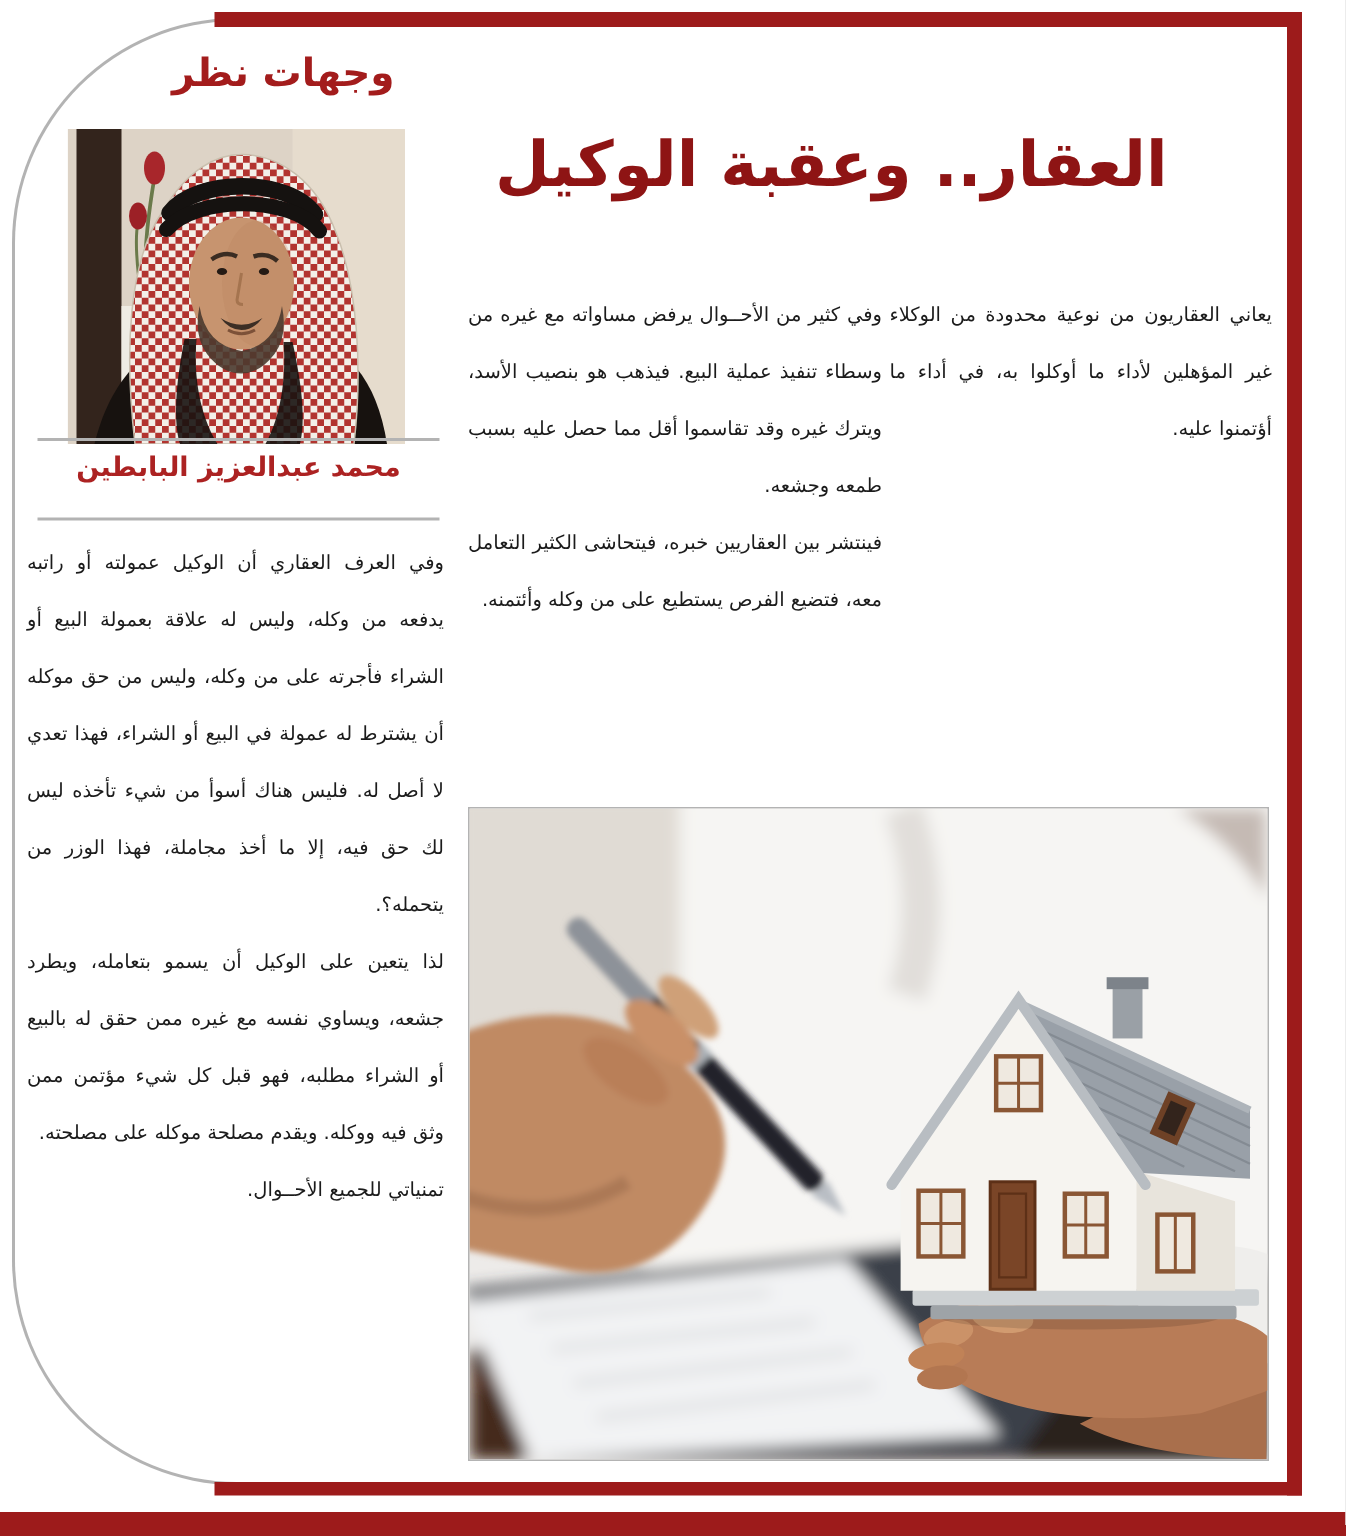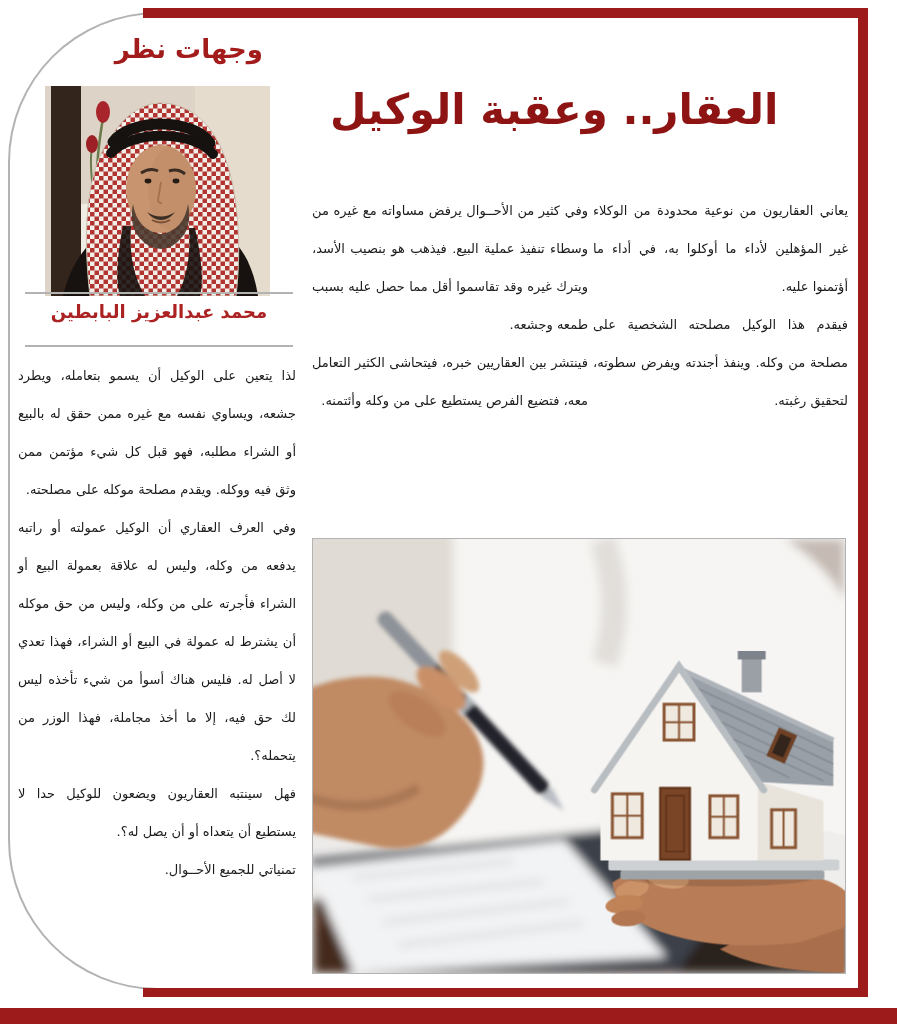--- a/index.html
+++ b/index.html
@@ -88,30 +88,28 @@
     </g>
   </svg>
 </div>
 
 <div class="abs rule rule-top"></div>
 <div class="abs author-name">محمد عبدالعزيز البابطين</div>
 <div class="abs rule rule-bottom"></div>
 
 <div class="abs col col-right">
   <p>يعاني العقاريون من نوعية محدودة من الوكلاء غير المؤهلين لأداء ما أوكلوا به، في أداء ما أؤتمنوا عليه.</p>
-  <p>فيقدم هذا الوكيل مصلحته الشخصية على مصلحة من وكله. وينفذ أجندته ويفرض سطوته، لتحقيق رغبته.</p>
 </div>
 <div class="abs col col-middle">
   <p>وفي كثير من الأحــوال يرفض مساواته مع غيره من وسطاء تنفيذ عملية البيع. فيذهب هو بنصيب الأسد، ويترك غيره وقد تقاسموا أقل مما حصل عليه بسبب طمعه وجشعه.</p>
   <p>فينتشر بين العقاريين خبره، فيتحاشى الكثير التعامل معه، فتضيع الفرص يستطيع على من وكله وأئتمنه.</p>
 </div>
 <div class="abs col col-left">
+  <p>وفي العرف العقاري أن الوكيل عمولته أو راتبه يدفعه من وكله، وليس له علاقة بعمولة البيع أو الشراء فأجرته على من وكله، وليس من حق موكله أن يشترط له عمولة في البيع أو الشراء، فهذا تعدي لا أصل له. فليس هناك أسوأ من شيء تأخذه ليس لك حق فيه، إلا ما أخذ مجاملة، فهذا الوزر من يتحمله؟.</p>
   <p>لذا يتعين على الوكيل أن يسمو بتعامله، ويطرد جشعه، ويساوي نفسه مع غيره ممن حقق له بالبيع أو الشراء مطلبه، فهو قبل كل شيء مؤتمن ممن وثق فيه ووكله. ويقدم مصلحة موكله على مصلحته.</p>
-  <p>وفي العرف العقاري أن الوكيل عمولته أو راتبه يدفعه من وكله، وليس له علاقة بعمولة البيع أو الشراء فأجرته على من وكله، وليس من حق موكله أن يشترط له عمولة في البيع أو الشراء، فهذا تعدي لا أصل له. فليس هناك أسوأ من شيء تأخذه ليس لك حق فيه، إلا ما أخذ مجاملة، فهذا الوزر من يتحمله؟.</p>
-  <p>فهل سينتبه العقاريون ويضعون للوكيل حدا لا يستطيع أن يتعداه أو أن يصل له؟.</p>
   <p>تمنياتي للجميع الأحــوال.</p>
 </div>
 
 <div class="abs photo-box">
   <svg width="532" height="434" viewBox="0 0 533 436">
     <defs>
       <filter id="soft" x="-20%" y="-20%" width="140%" height="140%">
           <feGaussianBlur stdDeviation="5"></feGaussianBlur>
         </filter>
       <filter id="soft2" x="-20%" y="-20%" width="140%" height="140%">

